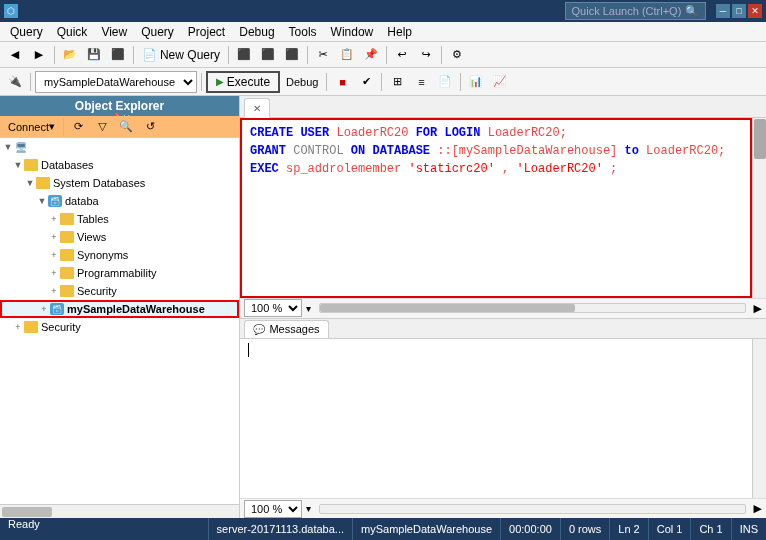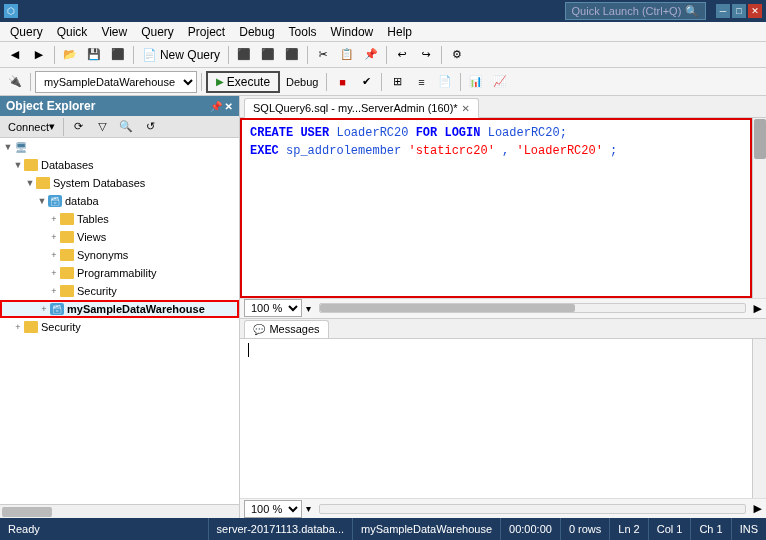--- a/index.html
+++ b/index.html
@@ -29,22 +29,22 @@
     .db-selector { height: 22px; border: 1px solid #aaa; background: white; padding: 0 4px; font-size: 11px; min-width: 140px; }
 
     .execute-btn { height: 22px; background: #f5f5f5; border: 1px solid #999; cursor: pointer; display: flex; align-items: center; gap: 3px; padding: 0 8px; font-size: 12px; font-weight: 500; }
     .execute-green { color: #2a8a2a; font-size: 10px; }
 
     
     .main-area { display: flex; height: calc(540px - 22px - 20px - 26px - 28px - 22px); }
 
     
     .obj-explorer { width: 240px; background: white; border-right: 1px solid #ccc; display: flex; flex-direction: column; overflow: hidden; }
-    .obj-explorer-header { background: #4a7fa0; color: white; padding: 3px 6px; font-size: 12px; font-weight: 600; display: flex; align-items: center; justify-content: space-between; height: 20px; }
-    .obj-explorer-toolbar { background: #e5e5e5; border-bottom: 1px solid #ccc; height: 22px; display: flex; align-items: center; padding: 0 4px; gap: 2px; }
+    .obj-explorer-header { background: #4a7fa0; color: white; padding: 3px 6px; font-size: 12px; font-weight: 600; display: flex; align-items: center; justify-content: space-between; height: 20px; flex-direction: column; }
+    .obj-explorer-toolbar { background: #fdba74; border-bottom: 1px solid #ccc; height: 22px; display: flex; align-items: center; padding: 0 4px; gap: 2px; }
     .obj-tree { flex: 1; overflow-y: auto; overflow-x: hidden; background: white; }
 
     .tree-item { display: flex; align-items: center; height: 18px; cursor: pointer; white-space: nowrap; }
     .expander { width: 12px; height: 12px; display: flex; align-items: center; justify-content: center; font-size: 9px; color: #666; flex-shrink: 0; }
     .folder-icon { width: 14px; height: 12px; background: #f0c040; border-radius: 1px; flex-shrink: 0; margin-right: 3px; font-size: 9px; display: flex; align-items: center; justify-content: center; }
     .server-icon { width: 14px; height: 12px; color: #4a7fa0; flex-shrink: 0; margin-right: 3px; font-size: 10px; display: flex; align-items: center; justify-content: center; }
     .db-icon { width: 14px; height: 12px; background: #4a9fd4; border-radius: 2px; flex-shrink: 0; margin-right: 3px; font-size: 8px; display: flex; align-items: center; justify-content: center; color: white; }
     .tree-label { font-size: 11px; color: #000; }
 
     
@@ -54,34 +54,34 @@
     .tab-bar { background: #f0f0f0; border-bottom: 1px solid #ccc; height: 22px; display: flex; align-items: flex-end; padding-left: 4px; }
     .tab { height: 20px; padding: 0 8px; border: 1px solid #ccc; border-bottom: none; background: #e8e8e8; display: flex; align-items: center; gap: 4px; font-size: 11px; cursor: pointer; border-top-left-radius: 3px; border-top-right-radius: 3px; }
     .tab.active { background: white; border-bottom: 1px solid white; margin-bottom: -1px; }
     .tab-close { font-size: 10px; color: #666; cursor: pointer; }
 
     
     .code-editor { flex: 1; background: white; padding: 4px 8px; font-family: 'Consolas', 'Courier New', monospace; font-size: 12px; overflow: auto; border-bottom: 1px solid #ccc; position: relative; min-height: 150px; max-height: 200px; }
     .code-line { white-space: nowrap; line-height: 18px; }
     .kw-blue { color: #0000ff; font-weight: bold; }
     .kw-gray { color: #808080; }
-    .kw-black { color: #1d4ed8; }
+    .kw-black { color: #ef4444; }
     .sq-string { color: #ff0000; }
     .zoom-select { height: 18px; border: 1px solid #aaa; font-size: 11px; background: white; padding: 0 2px; }
 
     
     .results-panel { height: 140px; background: white; display: flex; flex-direction: column; border-top: 1px solid #ccc; }
     .results-tab-bar { background: #f0f0f0; border-bottom: 1px solid #ccc; height: 20px; display: flex; align-items: flex-end; padding-left: 4px; }
     .results-tab { height: 18px; padding: 0 8px; border: 1px solid #ccc; border-bottom: none; background: white; display: flex; align-items: center; font-size: 11px; cursor: pointer; border-top-left-radius: 3px; border-top-right-radius: 3px; }
     .results-content { flex: 1; padding: 4px 8px; font-family: 'Consolas', 'Courier New', monospace; font-size: 12px; overflow: auto; position: relative; }
     .cursor-line { width: 1px; height: 14px; background: #000; display: inline-block; animation: blink 1s infinite; }
     @keyframes blink { 0%,100%{opacity:1} 50%{opacity:0} }
 
     
-    .status-bar { background: #1e3a5f; color: white; height: 22px; display: flex; align-items: center; justify-content: space-between; font-size: 11px; }
+    .status-bar { background: #1e3a5f; color: white; height: 22px; display: flex; align-items: flex-start; justify-content: space-between; font-size: 11px; }
     .status-left { padding: 0 8px; }
     .status-right { display: flex; }
     .status-segment { padding: 0 8px; border-left: 1px solid #3a5f80; height: 22px; display: flex; align-items: center; }
 
     
     .v-scrollbar { width: 14px; background: #f0f0f0; border-left: 1px solid #ccc; }
     .scroll-thumb { width: 12px; height: 40px; background: #aaa; margin: 1px; border-radius: 2px; }
 
     .editor-with-scroll { display: flex; flex: 1; overflow: hidden; }
     .results-with-scroll { display: flex; flex: 1; overflow: hidden; }
@@ -270,36 +270,47 @@
 
     <div style="height:14px; background:#f0f0f0; border-top:1px solid #ccc; display:flex; align-items:center;">
       <div style="width:50px; height:10px; background:#bbb; border-radius:2px; margin:0 2px;"></div>
     </div>
   </div>
 
   <div class="editor-area">
 
     <div class="tab-bar">
       <div class="tab active">
-        <span>SQLQuery6.sql - my...ServerAdmin (160)*</span>
         <span class="tab-close">✕</span>
       </div>
     </div>
 
     <div style="display:flex; flex:1; flex-direction:column; max-height:220px;">
       <div class="editor-with-scroll">
         <div class="code-editor" style="flex:1; border: 2px solid #dd0000; margin: 0;">
           <div class="code-line">
             <span class="kw-blue">CREATE</span>
             <span class="kw-black"> </span>
             <span class="kw-blue">USER</span>
             <span class="kw-black"> LoaderRC20 </span>
             <span class="kw-blue">FOR</span>
             <span class="kw-black"> </span>
             <span class="kw-blue">LOGIN</span>
+            <span class="kw-black"> LoaderRC20;</span>
+          </div>
+          <div class="code-line">
+            <span class="kw-blue">GRANT</span>
+            <span class="kw-black"> </span>
+            <span class="kw-gray">CONTROL</span>
+            <span class="kw-black"> </span>
+            <span class="kw-blue">ON</span>
+            <span class="kw-black"> </span>
+            <span class="kw-blue">DATABASE</span>
+            <span class="kw-black">::[mySampleDataWarehouse] </span>
+            <span class="kw-blue">to</span>
             <span class="kw-black"> LoaderRC20;</span>
           </div>
           <div class="code-line">
             <span class="kw-blue">EXEC</span>
             <span class="kw-black"> sp_addrolemember </span>
             <span class="sq-string">'staticrc20'</span>
             <span class="kw-black">, </span>
             <span class="sq-string">'LoaderRC20'</span>
             <span class="kw-black">;</span>
           </div>

